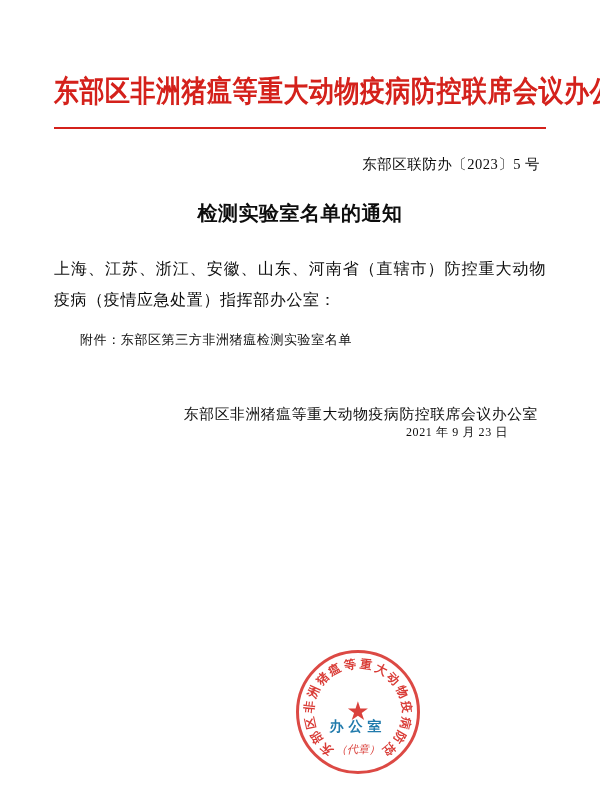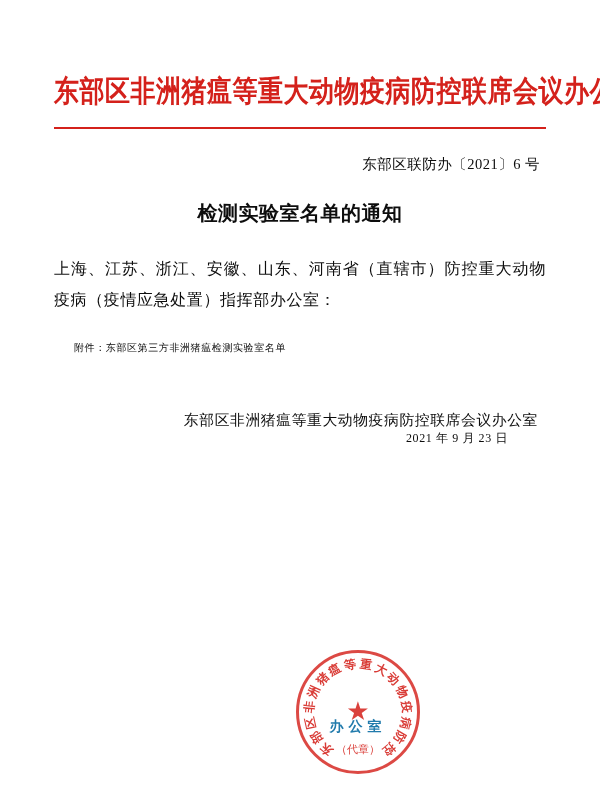--- a/index.html
+++ b/index.html
@@ -76,23 +76,23 @@
     letter-spacing: 0.6px;
     text-align: justify;
   }
   .body-text p {
     margin: 0;
   }
   .body-text p.indent {
     text-indent: 2em;
   }
   .attachment {
-    margin-top: 26px;
+    margin-top: 16px;
     text-indent: 2em;
-    font-size: 10px;
+    font-size: 13px;
     letter-spacing: 0.6px;
   }
 
   
   .signature-block {
     margin-top: 56px;
     text-align: right;
     position: relative;
     padding-right: 8px;
   }
@@ -146,20 +146,21 @@
   }
   .seal .seal-sub {
     position: absolute;
     left: 50%;
     top: 80%;
     transform: translate(-50%, -50%);
     color: #d4211b;
     font-size: 11px;
     white-space: nowrap;
     opacity: 0.85;
+    font-style: italic;
   }
   .seal .arc-char {
     position: absolute;
     left: 50%;
     top: 50%;
     width: 0;
     height: 0;
     color: #d4211b;
     font-size: 12px;
     font-weight: bold;
@@ -175,21 +176,21 @@
 </head>
 <body>
 
 <div class="page">
 
   <div class="doc-header">
     <div class="org-title">东部区非洲猪瘟等重大动物疫病防控联席会议办公室</div>
     <div class="header-rule"></div>
   </div>
 
-  <div class="doc-number">东部区联防办〔2021〕6 号</div>
+  <div class="doc-number">东部区联防办〔2023〕5 号</div>
 
   <div class="doc-title">
     <span class="line">检测实验室名单的通知</span>
   </div>
 
   <div class="body-text">
     <p>上海、江苏、浙江、安徽、山东、河南省（直辖市）防控重大动物疫病（疫情应急处置）指挥部办公室：</p>
   </div>
 
   <div class="attachment">附件：东部区第三方非洲猪瘟检测实验室名单</div>

